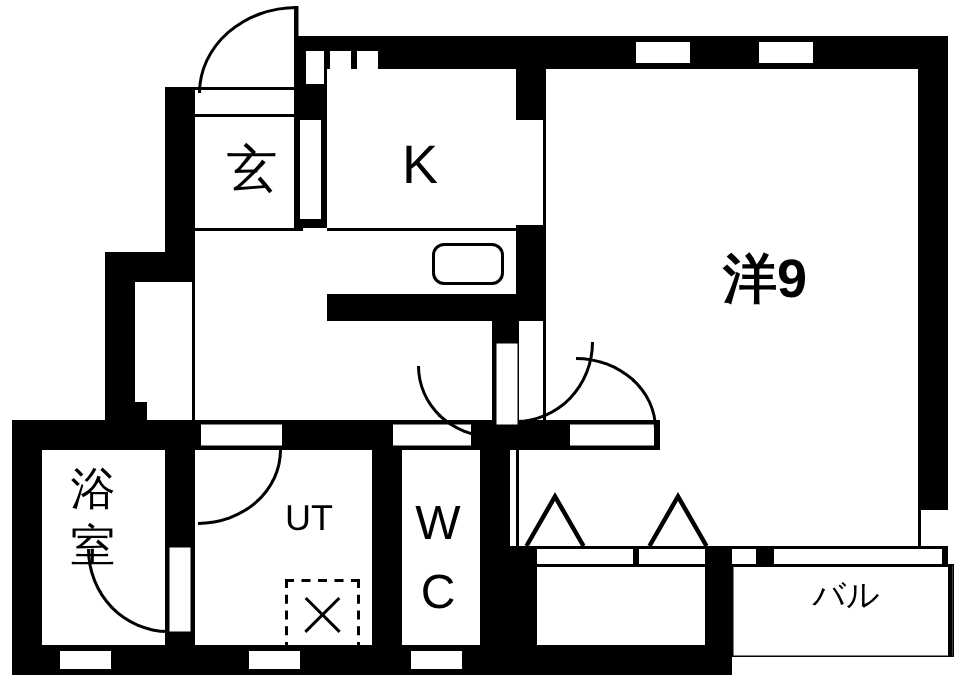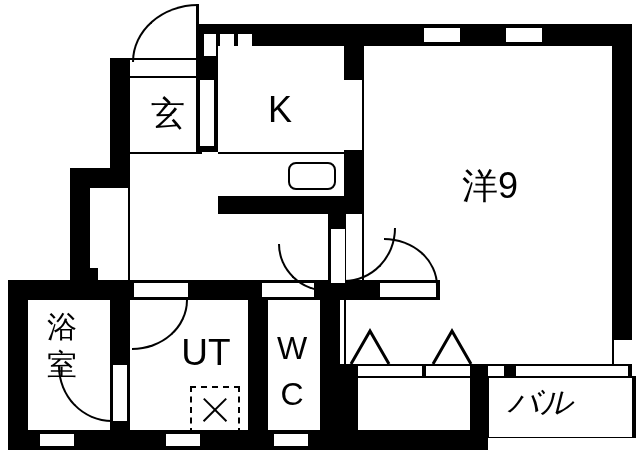--- a/index.html
+++ b/index.html
@@ -193,26 +193,26 @@
   <div class="thin" style="left:330px; top:228px; width:16px; height:56px;"></div>
 
   <div class="swing sw-tr" style="left:384px; top:238px; width:54px; height:48px;"></div>
 
   <div class="washer" style="left:190px; top:386px; width:50px; height:48px;"></div>
 
   <div class="label" style="left:140px; top:96px; width:56px; font-size:34px;">玄</div>
 
   <div class="label" style="left:252px; top:92px; width:56px; font-size:36px;">K</div>
 
-  <div class="label" style="left:440px; top:168px; width:100px; font-size:36px;">洋9</div>
+  <div class="label" style="left:460px; top:168px; width:100px; font-size:36px;font-weight:bold;">洋9</div>
 
   <div class="label" style="left:20px; top:308px; width:84px; font-size:30px; line-height:1.25;"><span style="display:block; white-space:pre-line;">浴
 室</span></div>
 
-  <div class="label" style="left:166px; top:334px; width:80px; font-size:37px;">UT</div>
+  <div class="label" style="left:166px; top:334px; width:80px; font-size:24px;">UT</div>
 
   <div class="label" style="left:264px; top:332px; width:56px; font-size:32px;">W</div>
   <div class="label" style="left:264px; top:378px; width:56px; font-size:32px;">C</div>
 
 
-  <div class="label" style="left:478px; top:386px; width:124px; font-size:32px;font-style:italic;">バル</div>
+  <div class="label" style="left:502px; top:386px; width:124px; font-size:22px;">バル</div>
 
 </div>
 
 </body></html>

